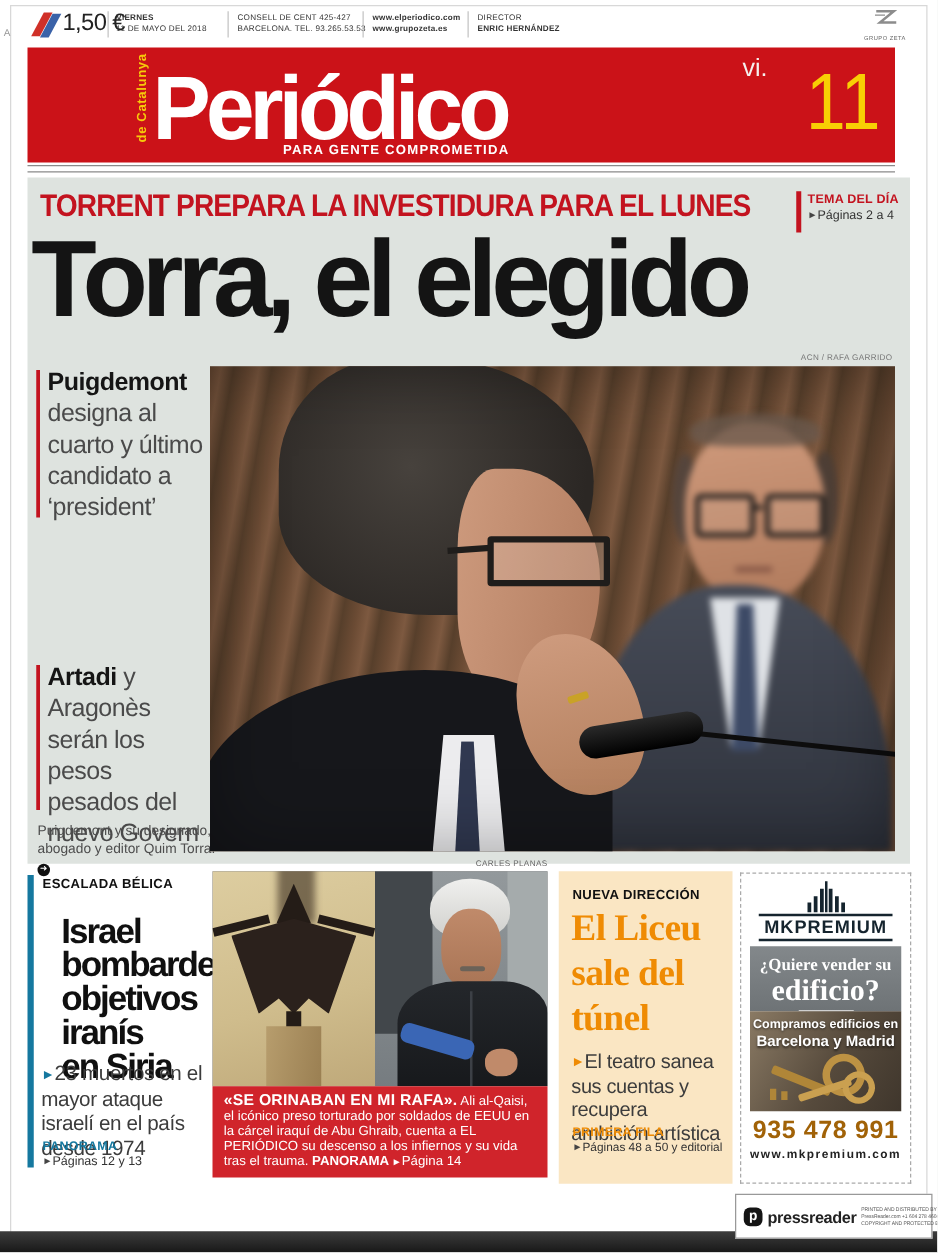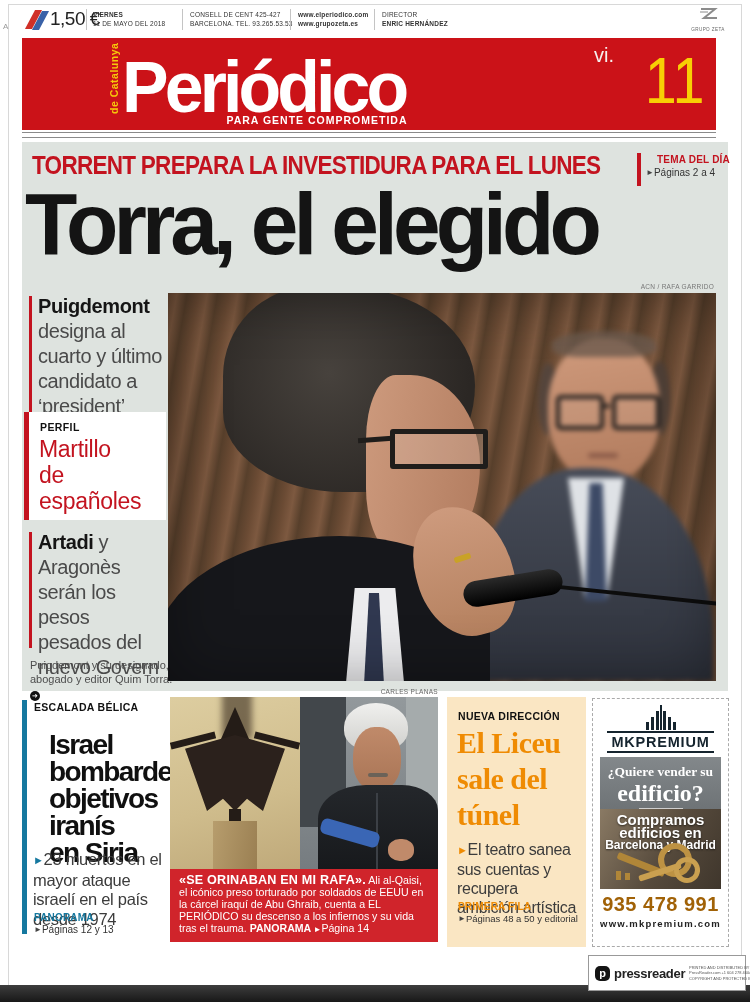--- a/index.html
+++ b/index.html
@@ -29,21 +29,21 @@
   .mh-main{position:absolute;left:100px;bottom:12px;font-size:72px;line-height:62px;font-weight:bold;color:#fff;letter-spacing:-4px;transform:scaleX(0.97);transform-origin:left bottom;}
   .mh-tagline{position:absolute;left:180px;bottom:4px;width:230px;text-align:center;color:#fff;font-size:10.5px;font-weight:bold;letter-spacing:1px;}
   .mh-vi{position:absolute;right:102px;top:6px;font-size:20px;color:#f5f0ee;}
   .mh-day{position:absolute;right:12px;top:0px;font-size:64px;line-height:86px;color:#f8cf04;font-weight:400;transform:scaleX(0.9);transform-origin:right top;}
   .double-rule{position:absolute;left:22px;top:132px;width:694px;height:4px;border-top:1px solid #8a8a8a;border-bottom:1px solid #8a8a8a;}
 
   
   .lead-panel{position:absolute;left:22px;top:142px;width:706px;height:549px;background:#dee3df;}
   .kicker{position:absolute;left:10px;top:9px;font-size:25px;font-weight:bold;color:#c3131f;letter-spacing:-0.8px;transform:scaleX(0.9);transform-origin:left top;white-space:nowrap;}
   .tema-bar{position:absolute;left:615px;top:11px;width:4px;height:33px;background:#c3131f;}
-  .tema-label{position:absolute;left:624px;top:12px;font-size:10px;font-weight:bold;color:#c3131f;letter-spacing:0.2px;white-space:nowrap;margin-left:11px;}
+  .tema-label{position:absolute;left:624px;top:12px;font-size:10px;font-weight:bold;color:#c3131f;letter-spacing:0.2px;white-space:nowrap;}
   .tema-pages{position:absolute;left:624px;top:25px;font-size:10px;color:#333;white-space:nowrap;}
   .lead-headline{position:absolute;left:3px;top:34px;width:702px;font-size:87px;line-height:96px;font-weight:bold;color:#141414;letter-spacing:-5px;white-space:nowrap;transform:scaleX(0.985);transform-origin:left top;}
   .lead-credit{position:absolute;right:14px;top:141px;font-size:6.5px;color:#777;letter-spacing:0.3px;}
 
   .side-bar{position:absolute;width:3px;background:#c3131f;}
   .side-text{position:absolute;left:16px;width:132px;font-size:20px;line-height:25px;color:#4a4a4a;white-space:pre-line;letter-spacing:-0.4px;}
   .side-text .lead-b{display:block;font-weight:bold;color:#151515;}
   .side-text .inline-b{font-weight:bold;color:#151515;}
   .perfil-box{position:absolute;left:2px;top:270px;width:142px;height:108px;background:#fff;border-left:5px solid #c3131f;box-sizing:border-box;}
   .perfil-kicker{position:absolute;left:11px;top:9px;font-size:10.5px;font-weight:bold;color:#111;letter-spacing:0.4px;}
@@ -125,21 +125,21 @@
 
   
   .ad{position:absolute;left:592px;top:698px;width:137px;height:249px;background:#fff;border:1px dashed #aaa;box-sizing:border-box;}
   .ad-logo{position:absolute;left:0;top:5px;width:135px;text-align:center;}
   .ad-brand{position:absolute;left:14px;top:32px;width:107px;text-align:center;font-size:14.5px;font-weight:bold;color:#15242e;letter-spacing:0.8px;border-top:2px solid #15242e;border-bottom:2px solid #15242e;padding:1px 0;}
   .ad-graybox{position:absolute;left:7px;top:58px;width:121px;height:52px;background:linear-gradient(#83888b,#6e7376);text-align:center;color:#fff;font-family:"Liberation Serif",serif;}
   .ad-q1{margin-top:7px;font-size:13.5px;font-weight:bold;}
   .ad-q2{font-size:24px;font-weight:bold;line-height:26px;}
   .ad-rule{width:44px;height:1px;background:#cfcfcf;margin:2px auto 0;}
   .ad-photo{position:absolute;left:7px;top:110px;width:121px;height:80px;background:linear-gradient(120deg,#8a7a64,#564a3c 55%,#3f362c);overflow:hidden;text-align:center;}
-  .ad-s1{margin-top:5px;font-size:15px;font-weight:bold;color:#fff;line-height:12.5px;text-shadow:0 1px 2px rgba(0,0,0,0.6);}
+  .ad-s1{margin-top:5px;font-size:10px;font-weight:bold;color:#fff;line-height:12.5px;text-shadow:0 1px 2px rgba(0,0,0,0.6);}
   .ad-s2{font-size:12px;font-weight:bold;color:#fff;line-height:13px;text-shadow:0 1px 2px rgba(0,0,0,0.6);}
   .key-ring{position:absolute;left:58px;top:34px;width:22px;height:22px;border:6px solid #bd9243;border-radius:50%;transform:rotate(-20deg);}
   .key-shaft{position:absolute;left:16px;top:52px;width:50px;height:7px;background:#b08638;transform:rotate(22deg);border-radius:2px;}
   .key-tooth1{position:absolute;left:16px;top:62px;width:5px;height:9px;background:#b08638;}
   .key-tooth2{position:absolute;left:25px;top:64px;width:5px;height:7px;background:#b08638;}
   .key-ring2{position:absolute;left:74px;top:48px;width:16px;height:16px;border:5px solid #caa050;border-radius:50%;transform:rotate(25deg);}
   .key-shaft2{position:absolute;left:38px;top:60px;width:44px;height:6px;background:#caa050;transform:rotate(-18deg);border-radius:2px;}
   .ad-phone{position:absolute;left:0;top:194px;width:135px;text-align:center;font-size:20px;font-weight:bold;color:#a16207;letter-spacing:0.5px;}
   .ad-web{position:absolute;left:0;top:219px;width:135px;text-align:center;font-size:9.5px;font-weight:bold;color:#222;letter-spacing:1.2px;}
 
@@ -208,26 +208,20 @@
     <div class="tema-pages"><span class="arrow-dark">►</span><span>Páginas 2 a 4</span></div>
     <h1 class="lead-headline" style="margin:0;">Torra, el elegido</h1>
     <div class="lead-credit">ACN / RAFA GARRIDO</div>
 
     <div class="side-bar" style="left:7px;top:154px;height:118px;"></div>
     <div class="side-text" style="top:152px;"><span class="lead-b">Puigdemont</span><span>designa al
 cuarto y último
 candidato a
 ‘president’</span></div>
 
-    <div class="perfil-box">
-      <div class="perfil-kicker">PERFIL</div>
-      <div class="perfil-title">Martillo
-de
-españoles</div>
-    </div>
 
     <div class="side-bar" style="left:7px;top:390px;height:116px;"></div>
     <div class="side-text" style="top:388px;"><span class="inline-b">Artadi</span><span> y
 Aragonès
 serán los pesos
 pesados del
 nuevo Govern</span></div>
 
     <div class="lead-caption"><span>Puigdemont y su designado, el
 abogado y editor Quim Torra. </span><span class="go-icon">➜</span></div>

